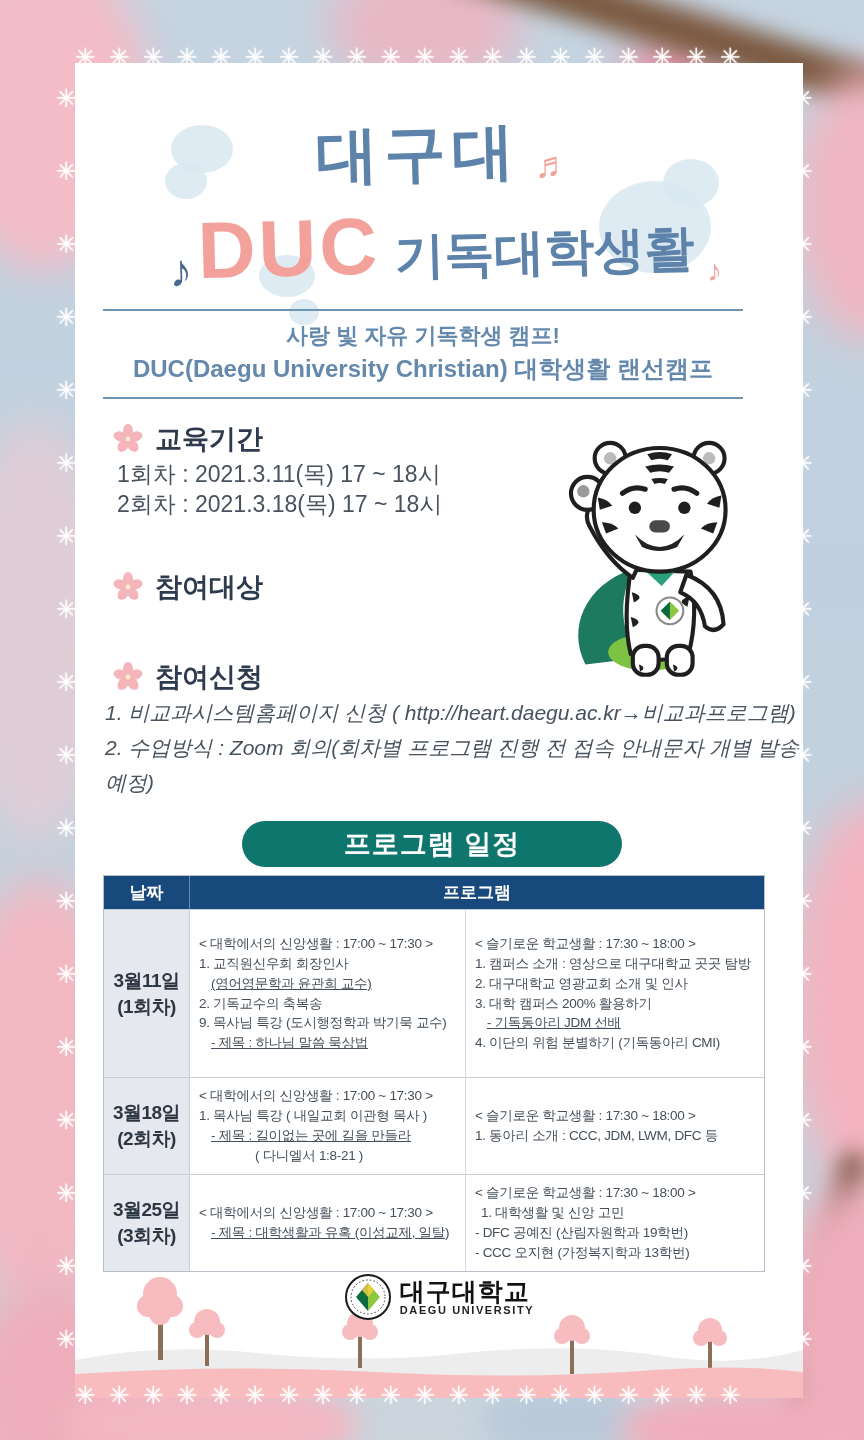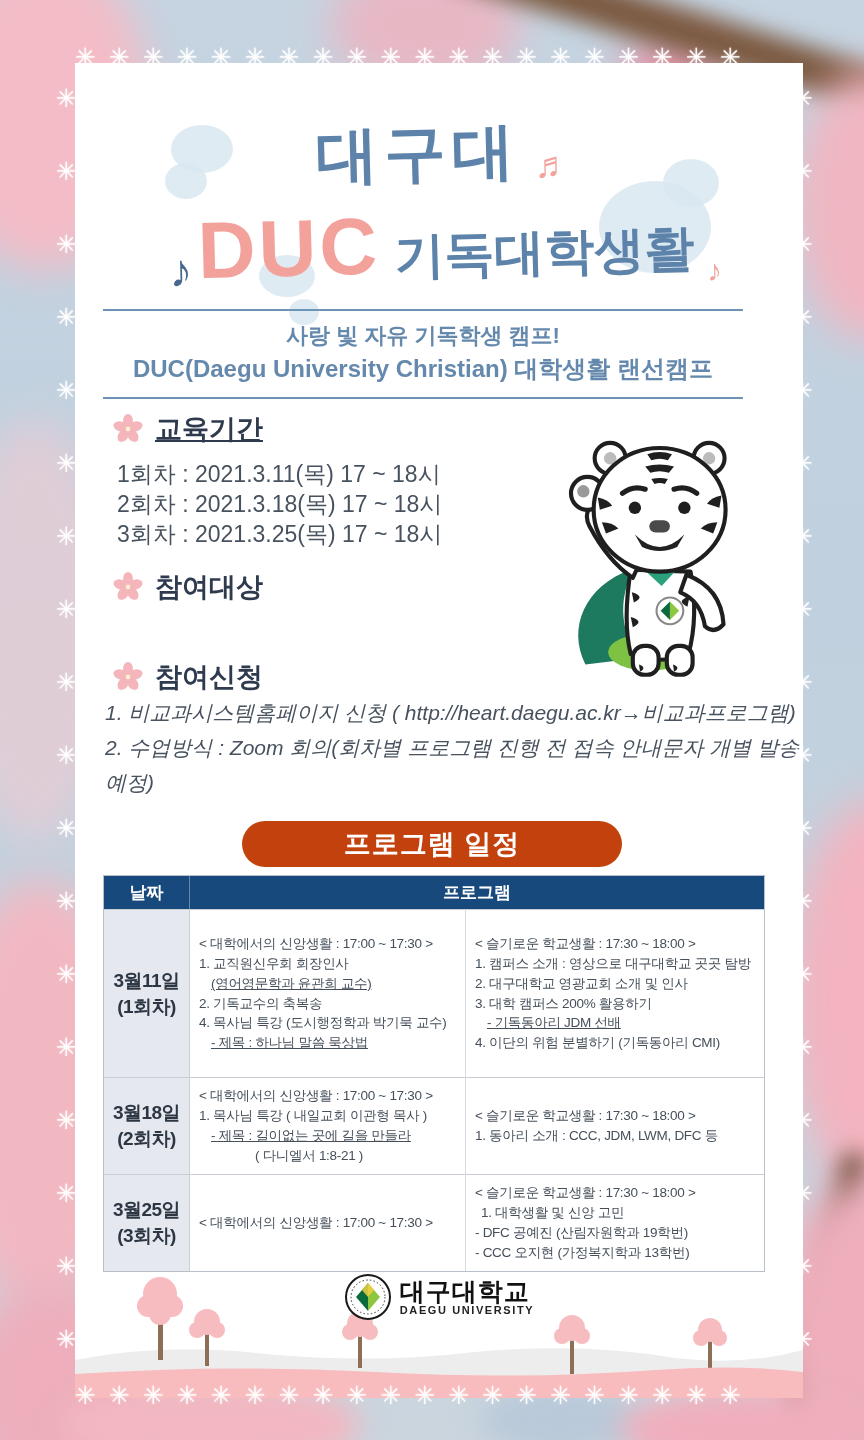--- a/index.html
+++ b/index.html
@@ -45,21 +45,21 @@
   
   .sec-head{position:absolute;display:flex;align-items:center;gap:12px;
     font-size:27px;font-weight:700;color:#2e3a4e;}
   .sec-body{position:absolute;font-size:23px;color:#47525e;line-height:30px;}
   .sec-body.small{font-size:21px;line-height:35px;font-style:italic;}
   .flower{width:30px;height:30px;flex:0 0 30px;}
   
   .tiger{position:absolute;left:438px;top:352px;width:252px;height:268px;}
   
   .pill{position:absolute;left:167px;top:758px;width:380px;height:46px;border-radius:23px;
-    background:#c2410c;color:#fff;font-size:27px;font-weight:700;
+    background:#0f766e;color:#fff;font-size:27px;font-weight:700;
     display:flex;align-items:center;justify-content:center;letter-spacing:1px;}
   
   .table{position:absolute;left:28px;top:812px;width:662px;border:1px solid #b9bfc9;
     box-sizing:border-box;font-size:13.5px;color:#454f5a;}
   .trow{display:grid;grid-template-columns:86px 276px 298px;}
   .thead{background:#18497c;color:#ffffff;font-weight:700;font-size:17px;}
   .thead .hc{padding:5px 0;text-align:center;}
   .thead .hc.first{border-right:1px solid rgba(255,255,255,.35);}
   .thead .hc.span{grid-column:2/4;}
   .cell{border-top:1px solid #c9ced6;padding:8px 9px;box-sizing:border-box;
@@ -112,37 +112,36 @@
   </div>
   <div class="title2">
     <span class="noteb">♪</span><span class="duc">DUC</span><span>기독대학생활</span><span class="notep">♪</span>
   </div>
 
   <div class="divider" style="top:246px;"></div>
   <div class="sub1">사랑 빛 자유 기독학생 캠프!</div>
   <div class="sub2">DUC(Daegu University Christian) 대학생활 랜선캠프</div>
   <div class="divider" style="top:334px;"></div>
 
-  <div class="sec-head" style="left:38px;top:348px;text-decoration:underline;">
+  <div class="sec-head" style="left:38px;top:358px;">
     <svg class="flower" viewBox="0 0 30 30">
       <g fill="#f4b6ba">
           <ellipse cx="15" cy="7" rx="5" ry="7"></ellipse>
           <ellipse cx="15" cy="7" rx="5" ry="7" transform="rotate(72 15 15)"></ellipse>
           <ellipse cx="15" cy="7" rx="5" ry="7" transform="rotate(144 15 15)"></ellipse>
           <ellipse cx="15" cy="7" rx="5" ry="7" transform="rotate(216 15 15)"></ellipse>
           <ellipse cx="15" cy="7" rx="5" ry="7" transform="rotate(288 15 15)"></ellipse>
         </g>
       <circle cx="15" cy="15" r="2.4" fill="#fdeecf"></circle>
     </svg>
     <span>교육기간</span>
   </div>
   <div class="sec-body" style="left:42px;top:396px;">
     <div>1회차 : 2021.3.11(목) 17 ~ 18시</div>
     <div>2회차 : 2021.3.18(목) 17 ~ 18시</div>
-    <div>3회차 : 2021.3.25(목) 17 ~ 18시</div>
   </div>
 
   <div class="sec-head" style="left:38px;top:506px;">
     <svg class="flower" viewBox="0 0 30 30">
       <g fill="#f4b6ba">
           <ellipse cx="15" cy="7" rx="5" ry="7"></ellipse>
           <ellipse cx="15" cy="7" rx="5" ry="7" transform="rotate(72 15 15)"></ellipse>
           <ellipse cx="15" cy="7" rx="5" ry="7" transform="rotate(144 15 15)"></ellipse>
           <ellipse cx="15" cy="7" rx="5" ry="7" transform="rotate(216 15 15)"></ellipse>
           <ellipse cx="15" cy="7" rx="5" ry="7" transform="rotate(288 15 15)"></ellipse>
@@ -223,21 +222,21 @@
     <div class="trow r1">
       <div class="datec">
         <div>3월11일</div>
         <div>(1회차)</div>
       </div>
       <div class="cell mid">
         <div>&lt; 대학에서의 신앙생활 : 17:00 ~ 17:30 &gt;</div>
         <div>1. 교직원신우회 회장인사</div>
         <div class="ind1">(영어영문학과 윤관희 교수)</div>
         <div>2. 기독교수의 축복송</div>
-        <div>4. 목사님 특강 (도시행정학과 박기묵 교수)</div>
+        <div>9. 목사님 특강 (도시행정학과 박기묵 교수)</div>
         <div class="ind1">- 제목 : 하나님 말씀 묵상법</div>
       </div>
       <div class="cell">
         <div>&lt; 슬기로운 학교생활 : 17:30 ~ 18:00 &gt;</div>
         <div>1. 캠퍼스 소개 : 영상으로 대구대학교 곳곳 탐방</div>
         <div>2. 대구대학교 영광교회 소개 및 인사</div>
         <div>3. 대학 캠퍼스 200% 활용하기</div>
         <div class="ind1">- 기독동아리 JDM 선배</div>
         <div>4. 이단의 위험 분별하기 (기독동아리 CMI)</div>
       </div>
@@ -260,20 +259,21 @@
       </div>
     </div>
 
     <div class="trow r3">
       <div class="datec">
         <div>3월25일</div>
         <div>(3회차)</div>
       </div>
       <div class="cell mid">
         <div>&lt; 대학에서의 신앙생활 : 17:00 ~ 17:30 &gt;</div>
+        <div class="ind1">- 제목 : 대학생활과 유혹 (이성교제, 일탈)</div>
       </div>
       <div class="cell">
         <div>&lt; 슬기로운 학교생활 : 17:30 ~ 18:00 &gt;</div>
         <div class="inds">1. 대학생활 및 신앙 고민</div>
         <div>- DFC 공예진 (산림자원학과 19학번)</div>
         <div>- CCC 오지현 (가정복지학과 13학번)</div>
       </div>
     </div>
   </div>
 

